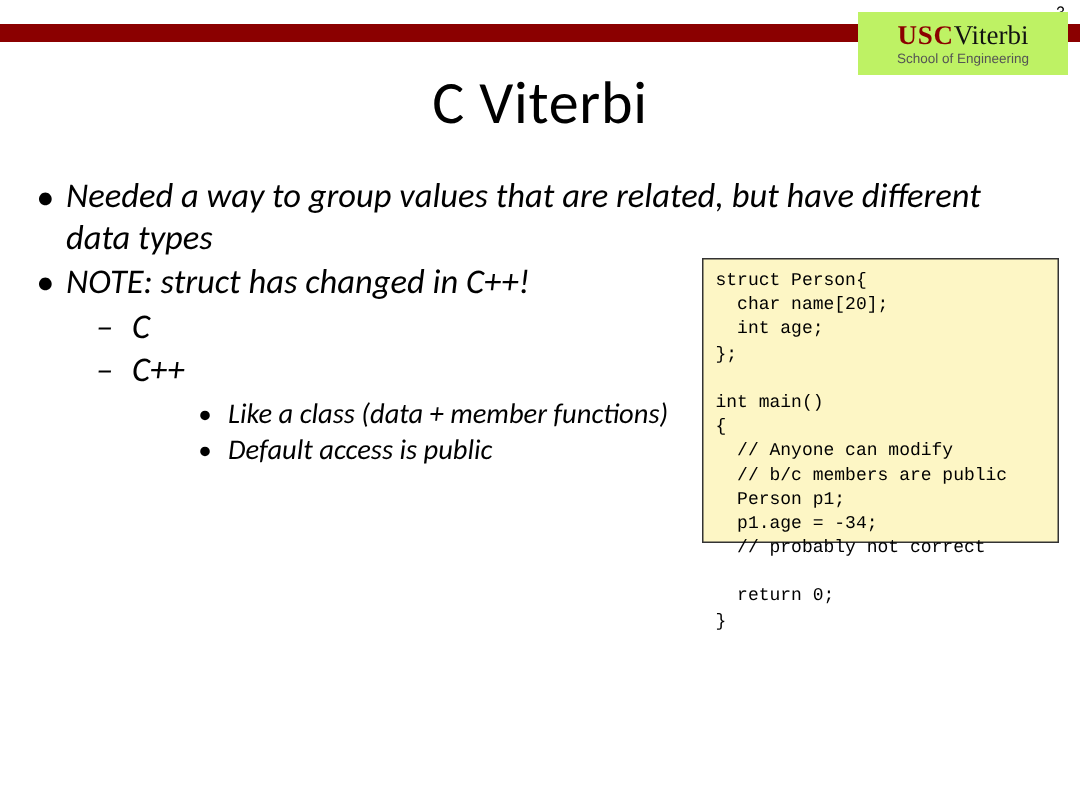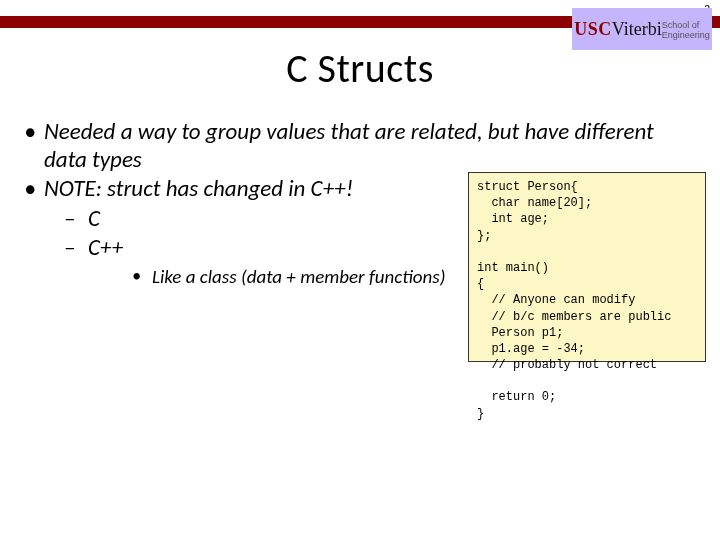--- a/index.html
+++ b/index.html
@@ -25,23 +25,23 @@
     right: 0;
     height: 12px;
     background: #8b0000;
   }
   .logo-box {
     position: absolute;
     top: 8px;
     right: 8px;
     width: 140px;
     height: 42px;
-    background: #c4b5fd;
+    background: #bef264;
     display: flex;
-    flex-direction: row;
+    flex-direction: column;
     align-items: center;
     justify-content: center;
     padding: 2px 6px;
   }
   .logo-main {
     font-family: Georgia, serif;
     font-size: 18px;
     color: #111;
     line-height: 1;
   }
@@ -144,35 +144,36 @@
 
 <div class="header-bar"></div>
 
 <div class="logo-box">
   <div class="logo-main">
     <span class="logo-usc">USC</span><span>Viterbi</span>
   </div>
   <div class="logo-sub">School of Engineering</div>
 </div>
 
-<div class="title">C Structs</div>
+<div class="title">C Viterbi</div>
 
 <div class="content">
   <ul class="bullets-lvl1">
     <li>Needed a way to group values that are related, but have different data types</li>
     <li>
       <span>NOTE: struct has changed in C++!</span>
       <ul class="bullets-lvl2">
         <li>
           <span>C</span>
         </li>
         <li>
           <span>C++</span>
           <ul class="bullets-lvl3">
             <li>Like a class (data + member functions)</li>
+            <li>Default access is public</li>
           </ul>
         </li>
       </ul>
     </li>
   </ul>
 </div>
 
 <div class="codebox">struct Person{
   char name[20];
   int age;

